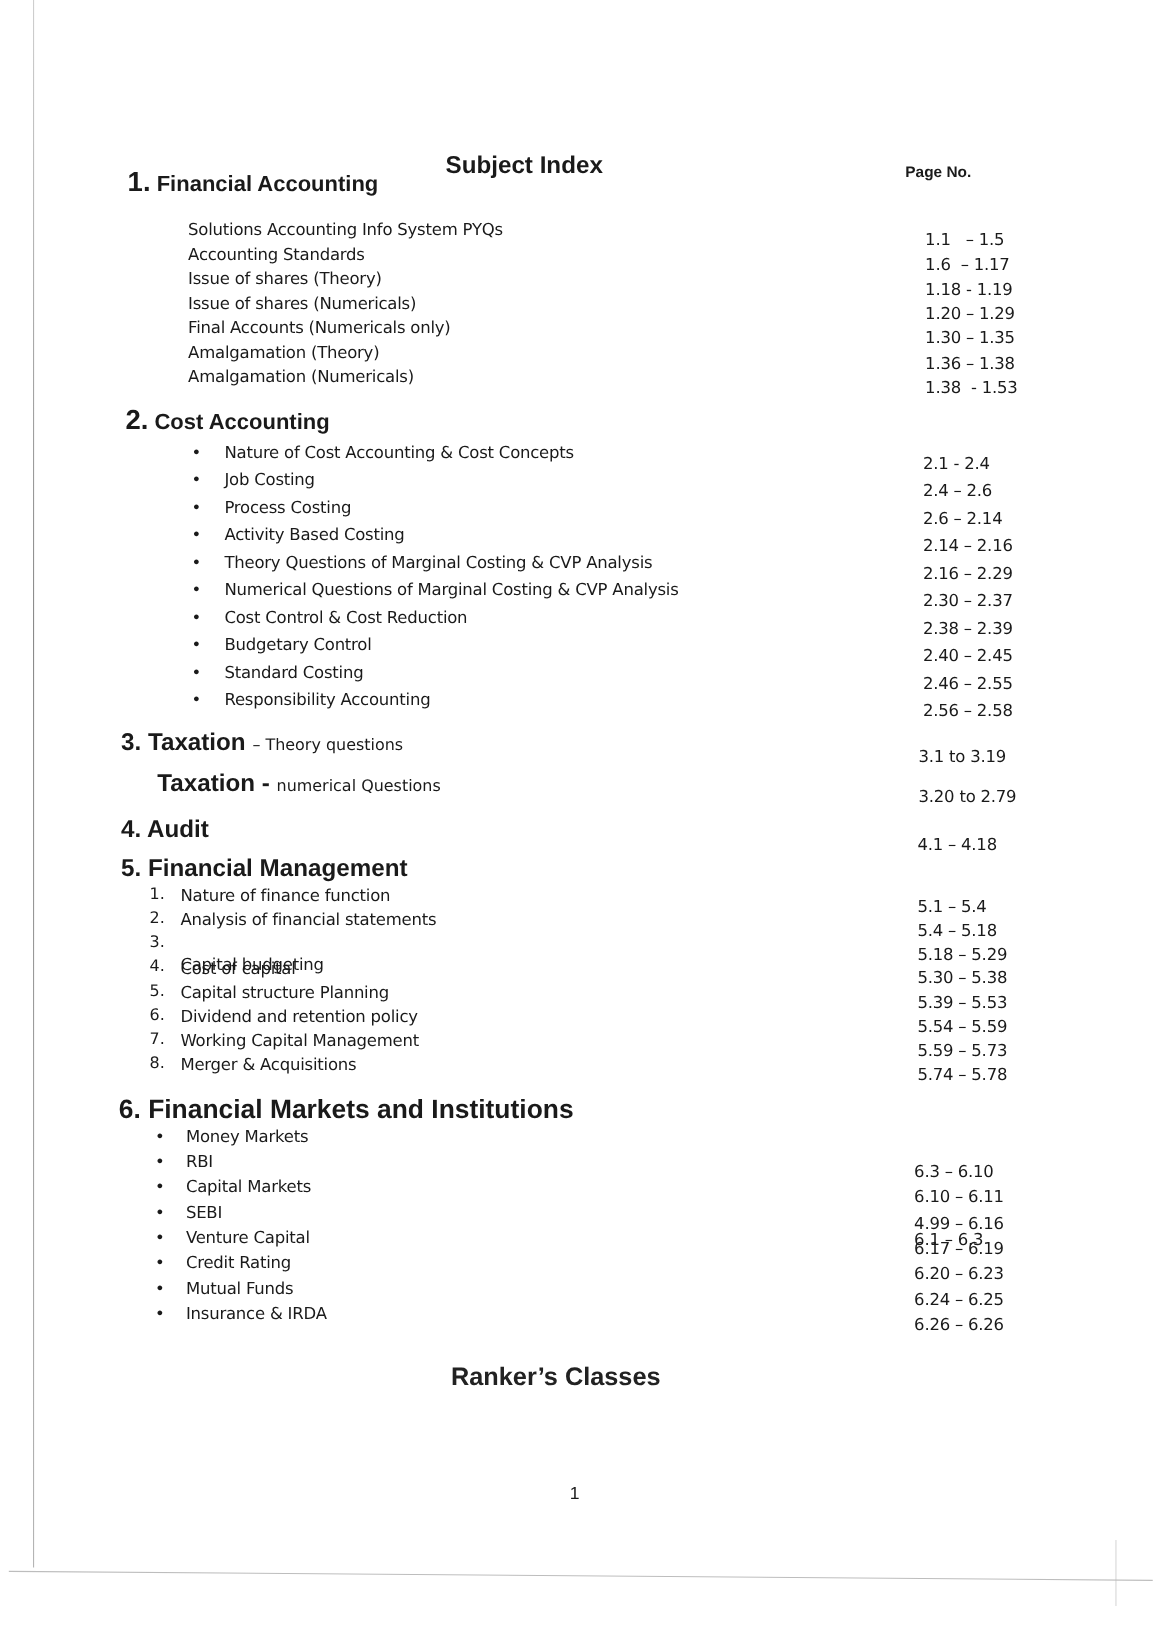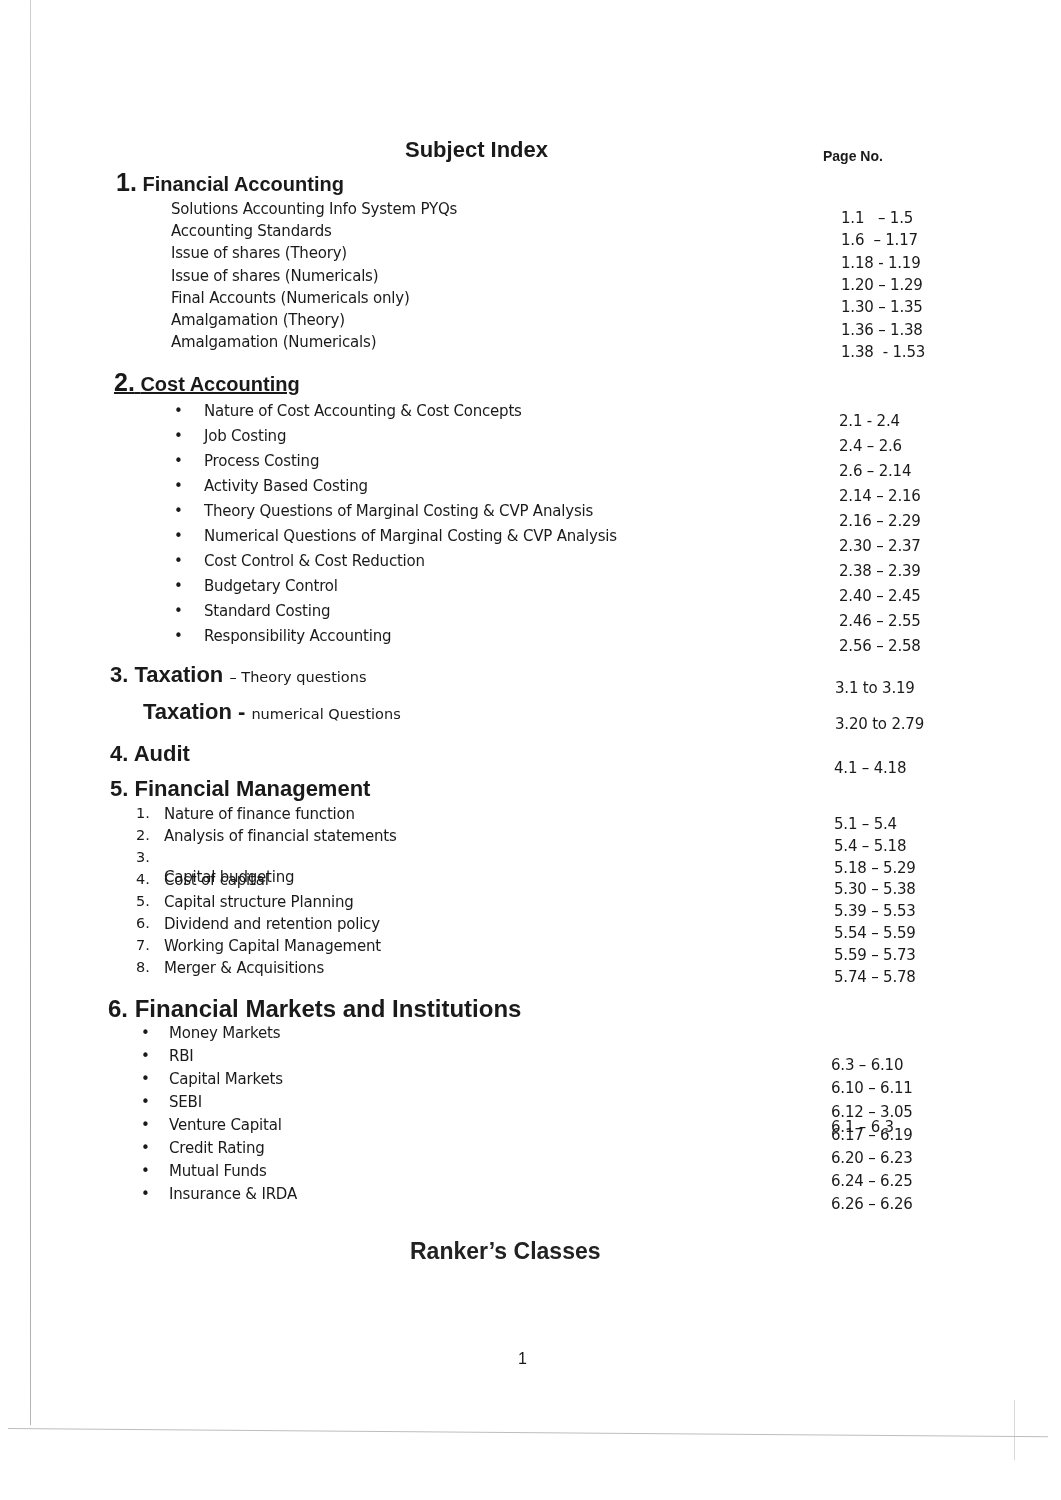--- a/index.html
+++ b/index.html
@@ -31,21 +31,21 @@
 </head>
 <body>
 
 <div class="scan-edge-left"></div>
 <div class="scan-edge-right"></div>
 <div class="scan-edge-bottom"></div>
 
 <div class="abs sans-b doc-title">Subject Index</div>
 <div class="abs sans-b page-col-head">Page No.</div>
 
-<div class="abs sans-b sec-head" style="left:116px; top:168px;text-align:right;">
+<div class="abs sans-b sec-head" style="left:116px; top:152px;text-align:right;">
   <span class="sec-num-big">1.</span>
   <span>Financial Accounting</span>
 </div>
 <div id="sec0-items">
     <div>
       <div class="abs item" style="left: 171px; top: 200px;">Solutions Accounting Info System PYQs</div>
       <div class="abs pg" style="left: 841px; top: 209px; white-space: pre;">1.1   – 1.5</div>
     </div>
     <div>
       <div class="abs item" style="left: 171px; top: 222.2px;">Accounting Standards</div>
@@ -66,21 +66,21 @@
     <div>
       <div class="abs item" style="left: 171px; top: 311px;">Amalgamation (Theory)</div>
       <div class="abs pg" style="left: 841px; top: 320.5px; white-space: pre;">1.36 – 1.38</div>
     </div>
     <div>
       <div class="abs item" style="left: 171px; top: 333.2px;">Amalgamation (Numericals)</div>
       <div class="abs pg" style="left: 841px; top: 342.8px; white-space: pre;">1.38  - 1.53</div>
     </div>
   </div>
 
-<div class="abs sans-b sec-head" style="left:114px; top:368px;text-decoration:underline;">
+<div class="abs sans-b sec-head" style="left:114px; top:368px;">
   <span class="sec-num-big">2.</span>
   <span>Cost Accounting</span>
 </div>
 <div id="sec1-items">
     <div>
       <div class="abs bullet sans" style="left: 174px; top: 402px;">•</div>
       <div class="abs item" style="left: 204px; top: 402px;">Nature of Cost Accounting &amp; Cost Concepts</div>
       <div class="abs pg" style="left: 839px; top: 412px; white-space: pre;">2.1 - 2.4</div>
     </div>
     <div>
@@ -211,21 +211,21 @@
       <div class="abs pg" style="left: 831px; top: 1056.2px; white-space: pre;">6.3 – 6.10</div>
     </div>
     <div>
       <div class="abs bullet sans" style="left: 141px; top: 1070px;">•</div>
       <div class="abs item" style="left: 169px; top: 1070px;">Capital Markets</div>
       <div class="abs pg" style="left: 831px; top: 1079.4px; white-space: pre;">6.10 – 6.11</div>
     </div>
     <div>
       <div class="abs bullet sans" style="left: 141px; top: 1093px;">•</div>
       <div class="abs item" style="left: 169px; top: 1093px;">SEBI</div>
-      <div class="abs pg" style="left: 831px; top: 1102.6px; white-space: pre;">6.12 – 3.05</div>
+      <div class="abs pg" style="left: 831px; top: 1102.6px; white-space: pre;">4.99 – 6.16</div>
     </div>
     <div>
       <div class="abs bullet sans" style="left: 141px; top: 1116px;">•</div>
       <div class="abs item" style="left: 169px; top: 1116px;">Venture Capital</div>
       <div class="abs pg" style="left: 831px; top: 1125.8px; white-space: pre;">6.17 – 6.19</div>
     </div>
     <div>
       <div class="abs bullet sans" style="left: 141px; top: 1139px;">•</div>
       <div class="abs item" style="left: 169px; top: 1139px;">Credit Rating</div>
       <div class="abs pg" style="left: 831px; top: 1149px; white-space: pre;">6.20 – 6.23</div>

